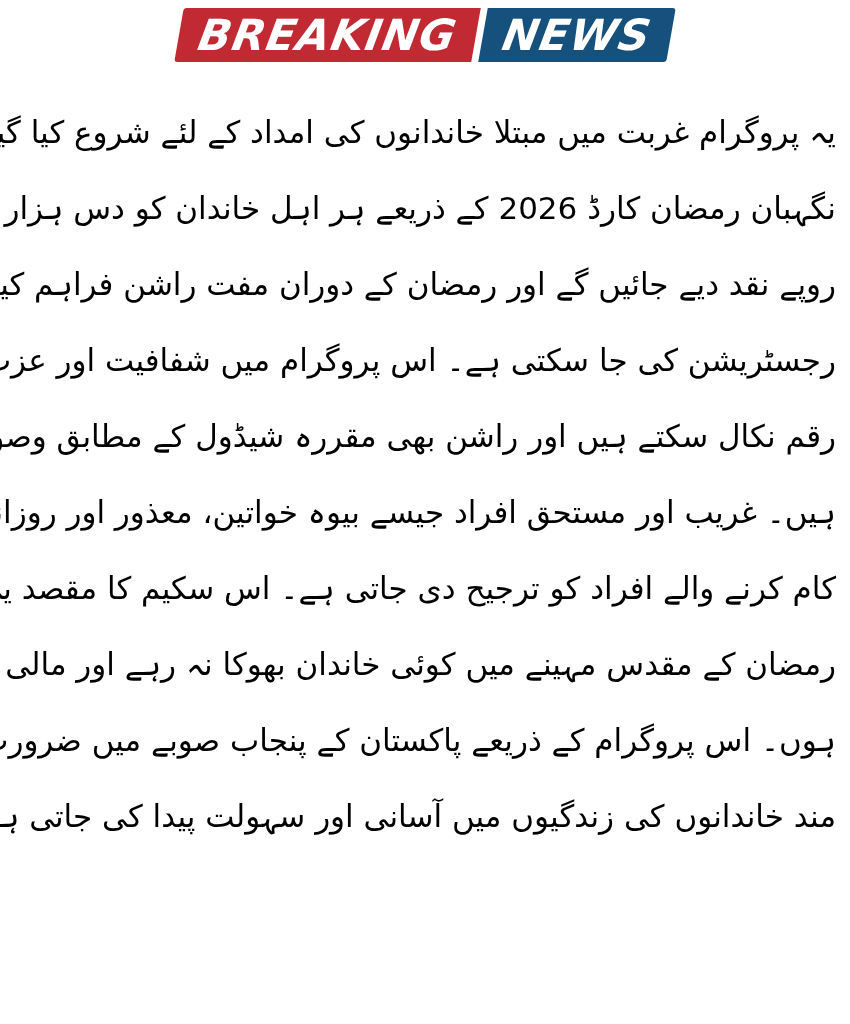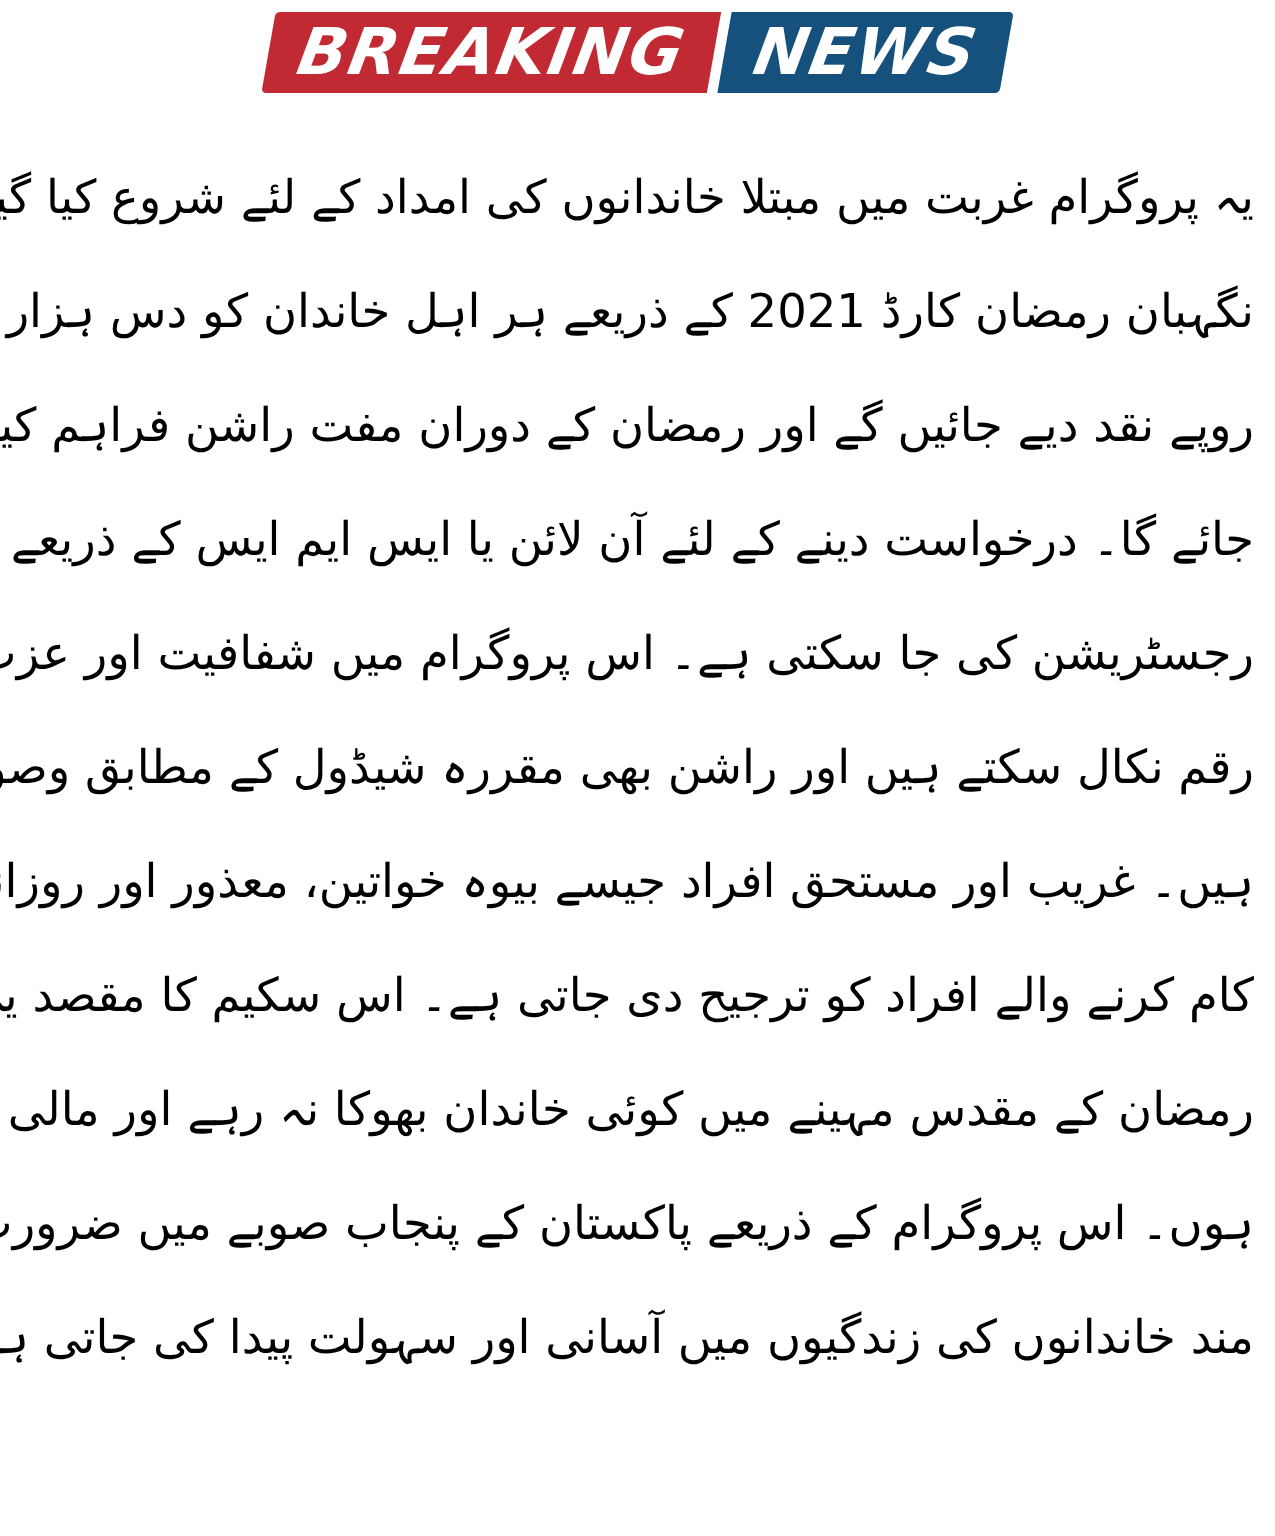--- a/index.html
+++ b/index.html
@@ -62,23 +62,22 @@
 
 <div class="page">
 
   <div class="banner">
     <div class="chip chip-red">BREAKING</div>
     <div class="chip chip-blue">NEWS</div>
   </div>
 
   <div class="article" lang="ur" dir="rtl">
     <p>یہ پروگرام غربت میں مبتلا خاندانوں کی امداد کے لئے شروع کیا گیا ہے۔</p>
-    <p>نگہبان رمضان کارڈ 2021 کے ذریعے ہر اہل خاندان کو دس ہزار</p>
+    <p>نگہبان رمضان کارڈ 2026 کے ذریعے ہر اہل خاندان کو دس ہزار</p>
     <p>روپے نقد دیے جائیں گے اور رمضان کے دوران مفت راشن فراہم کیا</p>
-    <p>جائے گا۔ درخواست دینے کے لئے آن لائن یا ایس ایم ایس کے ذریعے</p>
     <p>رجسٹریشن کی جا سکتی ہے۔ اس پروگرام میں شفافیت اور عزت کا خاص</p>
     <p>رقم نکال سکتے ہیں اور راشن بھی مقررہ شیڈول کے مطابق وصول کر سکتے</p>
     <p>ہیں۔ غریب اور مستحق افراد جیسے بیوہ خواتین، معذور اور روزانہ اجرت پر</p>
     <p>کام کرنے والے افراد کو ترجیح دی جاتی ہے۔ اس سکیم کا مقصد یہ ہے کہ</p>
     <p>رمضان کے مقدس مہینے میں کوئی خاندان بھوکا نہ رہے اور مالی مشکلات کم</p>
     <p>ہوں۔ اس پروگرام کے ذریعے پاکستان کے پنجاب صوبے میں ضرورت</p>
     <p>مند خاندانوں کی زندگیوں میں آسانی اور سہولت پیدا کی جاتی ہے۔</p>
   </div>
 
 </div>

